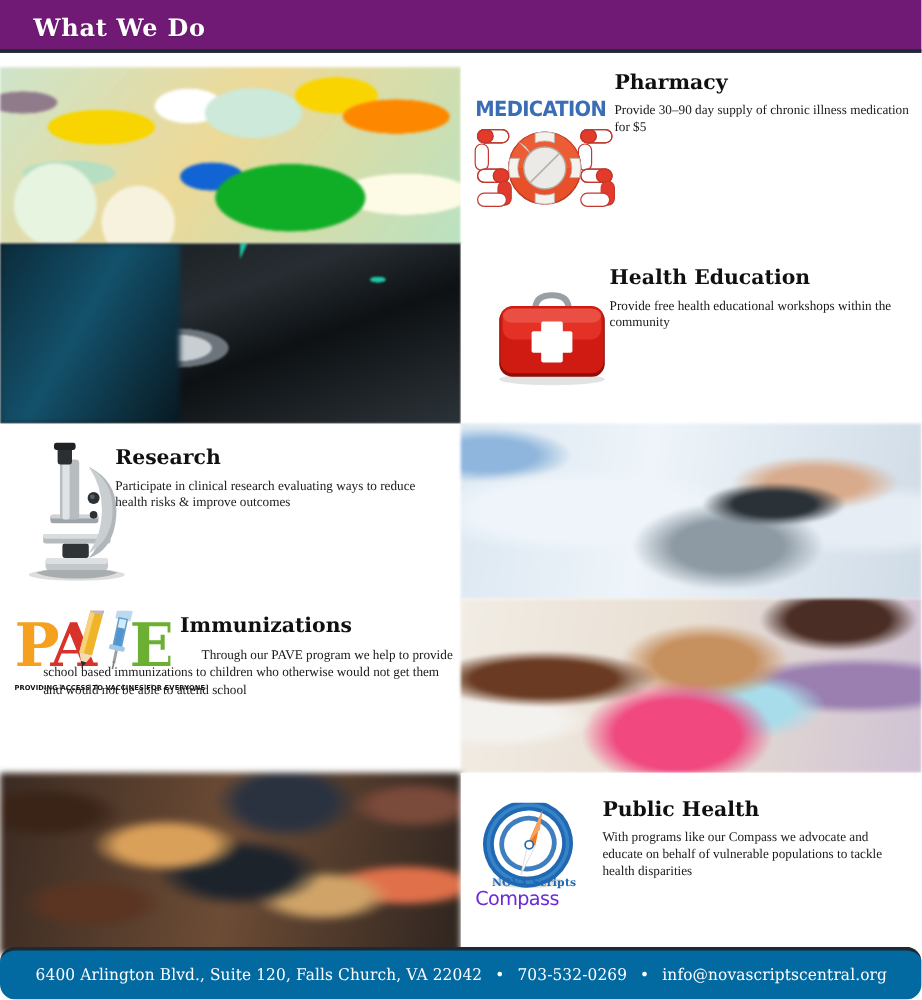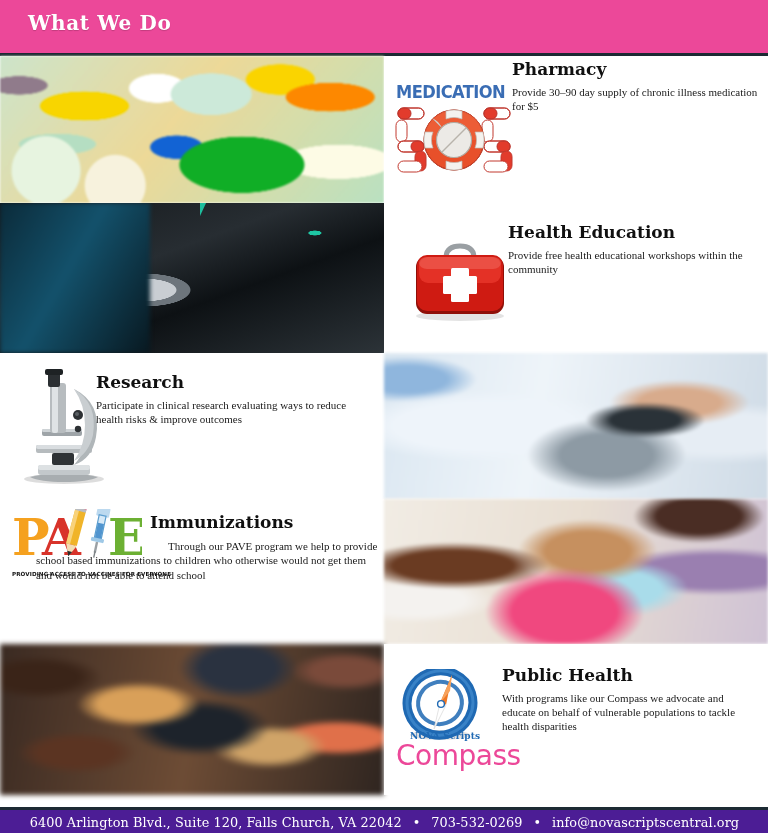--- a/index.html
+++ b/index.html
@@ -5,22 +5,22 @@
   html,body{margin:0;padding:0;}
   body{
     width:768px;height:833px;overflow:hidden;
     background:#ffffff;
     font-family:"Liberation Serif", serif;
   }
   .page{position:relative;width:768px;height:833px;}
 
   
   .header{
-    position:absolute;left:0;top:0;width:768px;height:56px;
-    background:#ec4899;
+    position:absolute;left:0;top:0;width:768px;height:44px;
+    background:#701a75;
     border-bottom:3px solid #1c2a33;
     box-sizing:border-box;
     text-align:center;
   }
   .header-title{
     position:absolute;left:28px;top:11px;
     font-family:"DejaVu Serif", serif;
     font-weight:bold;font-size:20px;letter-spacing:.6px;
     color:#ffffff;
     text-shadow:0 1px 1px rgba(0,0,0,.18);
@@ -139,30 +139,30 @@
   
   .comp-wrap{width:100px;height:100px;position:relative;}
   .comp-nova{
     position:absolute;left:16px;top:62px;
     font-family:"DejaVu Serif", serif;font-weight:bold;
     font-size:9px;color:#1f69b3;letter-spacing:.2px;
   }
   .comp-name{
     position:absolute;left:2px;top:70px;
     font-family:"DejaVu Sans", sans-serif;
-    font-size:28px;color:#ec4899;letter-spacing:-.5px;
+    font-size:16px;color:#6d28d9;letter-spacing:-.5px;
   }
 
   
   .footer{
-    position:absolute;left:0;bottom:0;width:768px;height:26px;
-    background:#4c1d95;
+    position:absolute;left:0;bottom:0;width:768px;height:44px;
+    background:#0369a1;
     border-top:3px solid #1c2a33;
     box-sizing:border-box;
-    display:flex;align-items:center;justify-content:center;
+    display:flex;align-items:center;justify-content:center;border-radius:13px;
   }
   .footer-text{
     font-family:"DejaVu Serif", serif;
     font-size:13.5px;color:#ffffff;letter-spacing:.1px;
     transform:scaleX(.95);
     white-space:nowrap;
   }
   .dot{padding:0 7px;}
 </style>
 </head>

